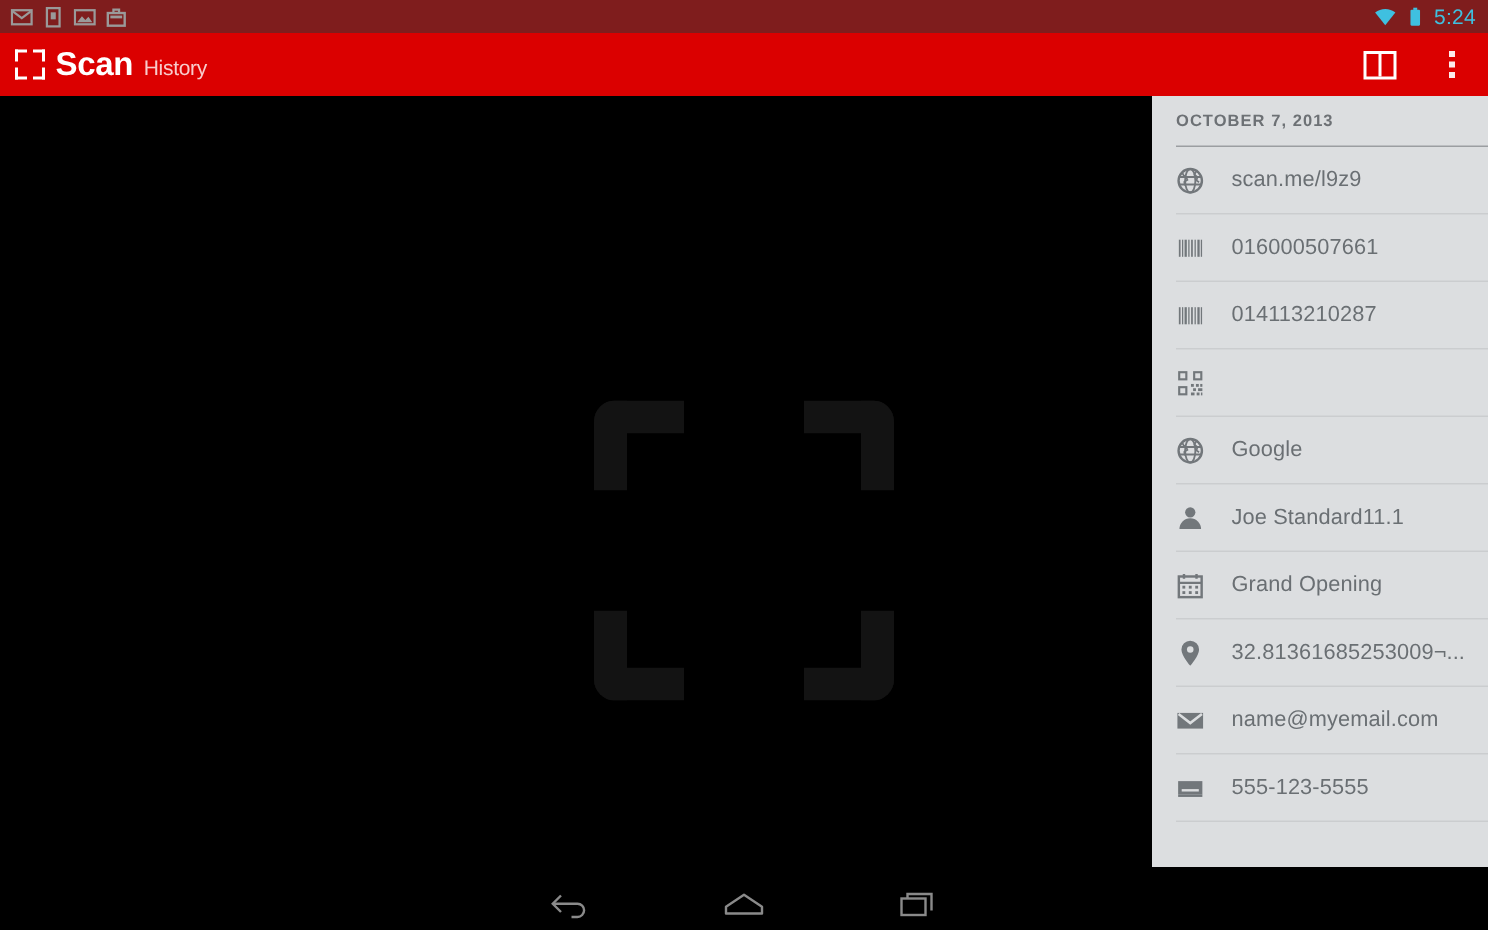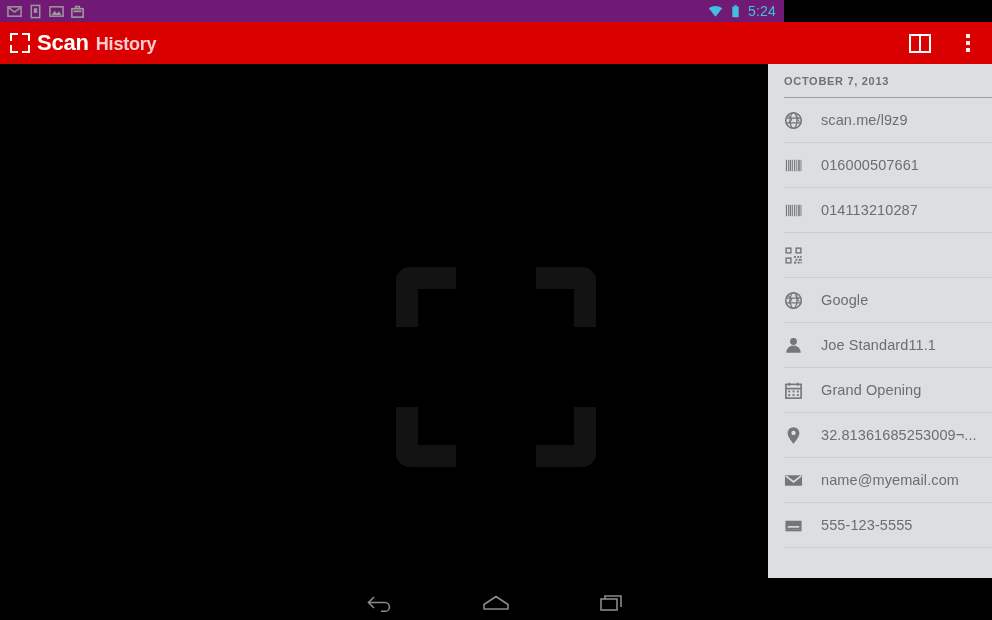--- a/index.html
+++ b/index.html
@@ -6,22 +6,22 @@
   html, body {
     width:992px; height:620px;
     background:#000;
     font-family:"Liberation Sans", sans-serif;
     overflow:hidden;
   }
   #screen { position:relative; width:992px; height:620px; background:#000; }
 
   
   #status-bar {
-    position:absolute; left:0; top:0; width:784px; height:22px;
-    background:#701a75; display:flex; align-items:center;
+    position:absolute; left:0; top:0; width:992px; height:22px;
+    background:#7f1d1d; display:flex; align-items:center;
   }
   #status-left { display:flex; align-items:center; gap:6px; padding-left:7px; }
   #status-right { margin-left:auto; display:flex; align-items:center; gap:5px; padding-right:8px; }
   .sb-icon { width:15px; height:15px; display:block; }
   #clock {
     color:#3fc0e0; font-size:14px; letter-spacing:0.2px;
     font-family:"Liberation Sans", sans-serif;
   }
 
   
@@ -32,21 +32,21 @@
   #brand { display:flex; align-items:baseline; gap:7px; padding-left:10px; }
   #brand-logo { width:20px; height:20px; position:relative; align-self:center; flex:0 0 auto; }
   #brand-logo i {
     position:absolute; width:8px; height:8px; border:2.5px solid #fff;
   }
   #brand-logo i:nth-child(1){ left:0; top:0; border-right:none; border-bottom:none; }
   #brand-logo i:nth-child(2){ right:0; top:0; border-left:none; border-bottom:none; }
   #brand-logo i:nth-child(3){ left:0; bottom:0; border-right:none; border-top:none; }
   #brand-logo i:nth-child(4){ right:0; bottom:0; border-left:none; border-top:none; }
   #brand-scan { color:#fff; font-size:22px; font-weight:bold; letter-spacing:-0.2px;text-align:right; }
-  #brand-history { color:rgba(255,255,255,0.80); font-size:18px; font-weight:bold; letter-spacing:-0.2px; }
+  #brand-history { color:rgba(255,255,255,0.80); font-size:14px; font-weight:normal; letter-spacing:-0.2px; }
   #bar-actions { margin-left:auto; display:flex; align-items:center; height:42px; }
   .bar-action {
     width:48px; height:42px; display:flex; align-items:center; justify-content:center;
   }
   #book-icon { width:22px; height:19px; border:2.5px solid #fff; position:relative; }
   #book-icon::after {
     content:""; position:absolute; left:50%; top:0; margin-left:-1.25px;
     width:2.5px; height:100%; background:#fff;
   }
   #overflow-icon { width:4px; display:flex; flex-direction:column; gap:3px; }

